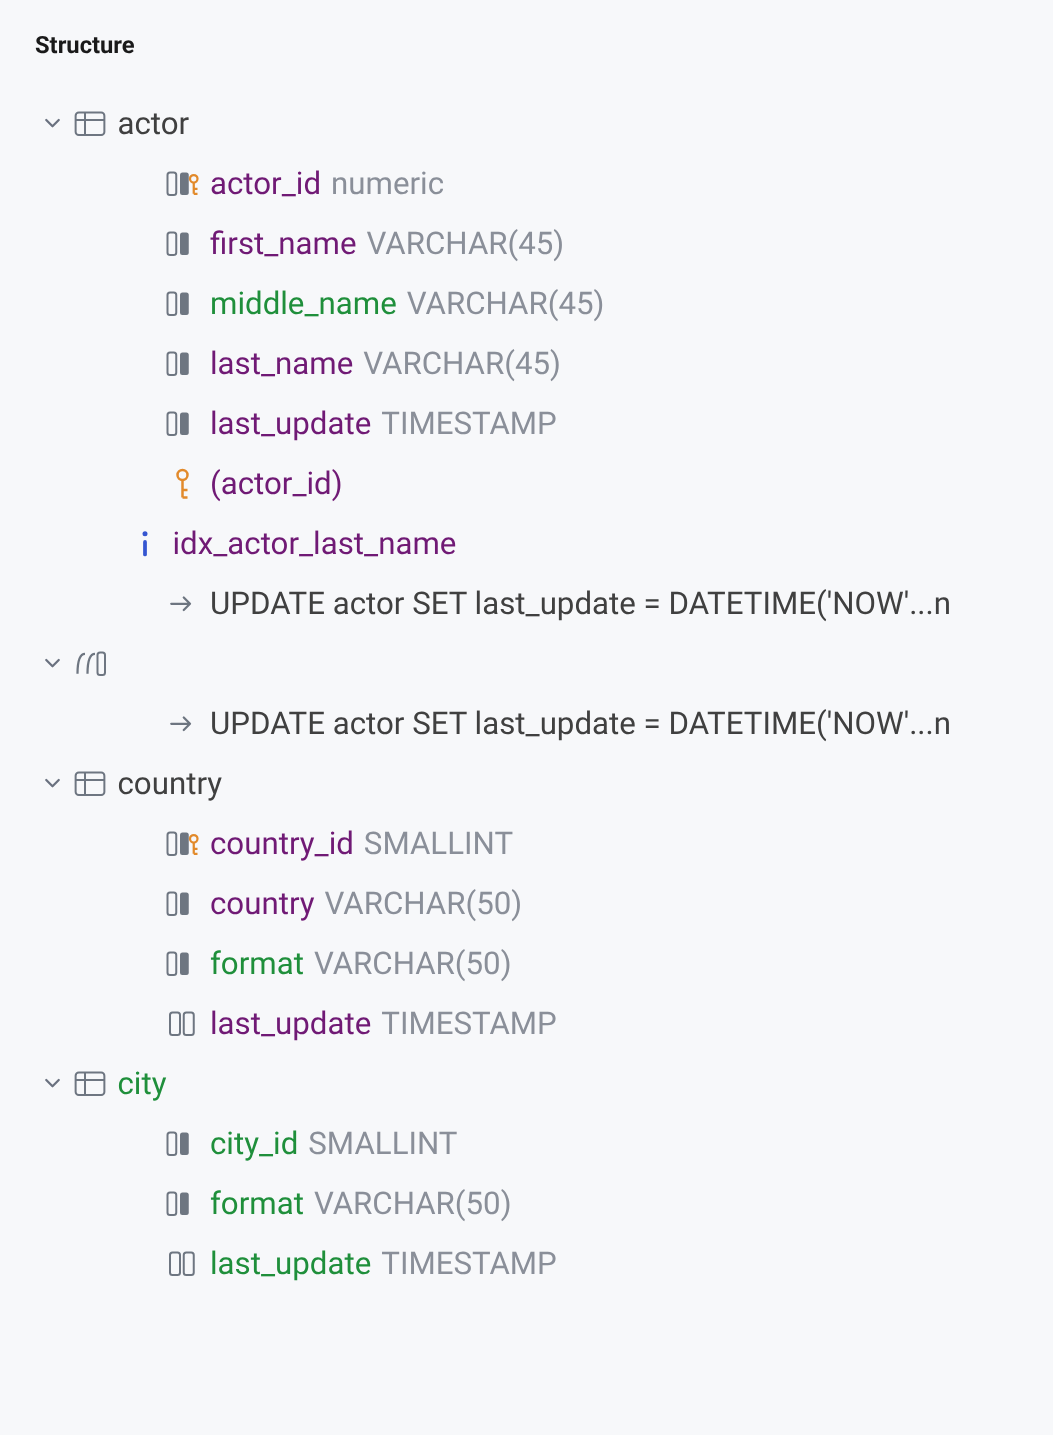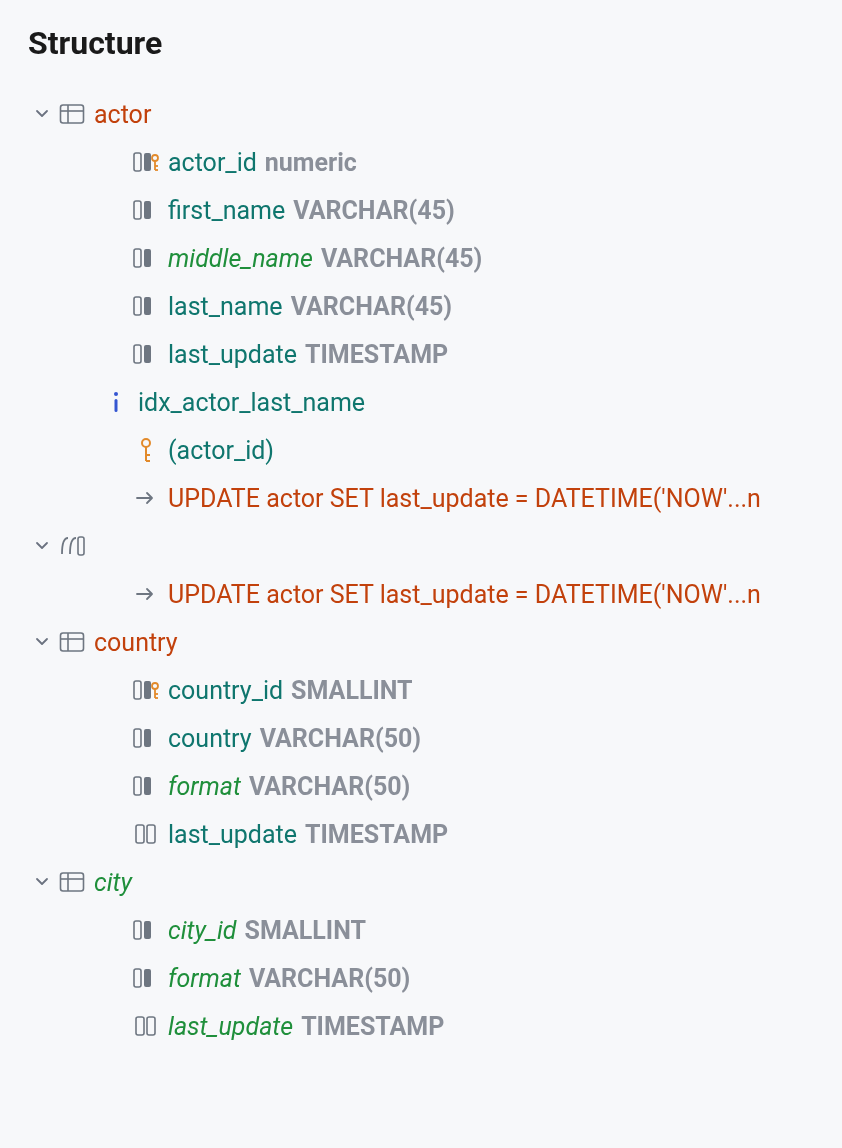--- a/index.html
+++ b/index.html
@@ -12,21 +12,21 @@
     color: #1a1a1a;
     width: 842px;
     height: 1148px;
     overflow: hidden;
   }
   .panel {
     padding: 24px 0 0 28px;
   }
   .panel-title {
     font-weight: 700;
-    font-size: 32px;
+    font-size: 19px;
     margin-bottom: 28px;
   }
   .tree {
     line-height: 1.0;
   }
   .row {
     display: flex;
     align-items: center;
     height: 48px;
     white-space: nowrap;
@@ -45,24 +45,24 @@
   .ind1 { width: 38px; }
   .icn {
     width: 32px;
     display: inline-flex;
     justify-content: center;
     align-items: center;
     margin-right: 6px;
     flex-shrink: 0;
   }
   .label { }
-  .label-blue  { color: #c2410c; }
-  .label-green { color: #1f8f3b; font-style: italic; }
-  .label-black { color: #0f766e; }
-  .type { color: #8a8f99; margin-left: 8px; font-weight: bold; }
+  .label-blue  { color: #404040; }
+  .label-green { color: #1f8f3b; }
+  .label-black { color: #701a75; }
+  .type { color: #8a8f99; margin-left: 8px; }
 
   svg { display: block; }
 </style>
 </head>
 <body>
 
 <div class="panel">
   <div class="panel-title">Structure</div>
   <div class="tree" id="tree">
       <div class="row">
@@ -140,44 +140,44 @@
           <svg width="28" height="24" viewBox="0 0 28 24">
             <rect x="2" y="3" width="7" height="18" rx="2" fill="none" stroke="#6e7681" stroke-width="1.6"></rect>
             <rect x="12" y="3" width="7" height="18" rx="2" fill="#6e7681"></rect>
           </svg>
         </span>
         <span class="label label-black">last_update</span>
         <span class="type">TIMESTAMP</span>
       </div>
       <div class="row">
         <span class="chev-spacer"></span>
-        <span class="indent" style="width: 44px;"></span>
-        <span class="icn">
-          <svg width="16" height="24" viewBox="0 0 16 24">
-            <circle cx="8" cy="4" r="2" fill="#3556d1"></circle>
-            <rect x="6.5" y="9" width="3" height="13" rx="1.5" fill="#3556d1"></rect>
-          </svg>
-        </span>
-        <span class="label label-black">idx_actor_last_name</span>
-      </div>
-      <div class="row">
-        <span class="chev-spacer"></span>
         <span class="indent ind1" style="width: 74px;"></span>
         <span class="icn">
           <svg width="20" height="26" viewBox="0 0 20 26">
             <circle cx="10" cy="6" r="4" fill="none" stroke="#e28a2b" stroke-width="2"></circle>
             <line x1="10" y1="10" x2="10" y2="24" stroke="#e28a2b" stroke-width="2"></line>
             <line x1="10" y1="18" x2="14" y2="18" stroke="#e28a2b" stroke-width="2"></line>
             <line x1="10" y1="24" x2="14" y2="24" stroke="#e28a2b" stroke-width="2"></line>
           </svg>
         </span>
         <span class="label label-black">(actor_id)</span>
       </div>
       <div class="row">
         <span class="chev-spacer"></span>
+        <span class="indent" style="width: 44px;"></span>
+        <span class="icn">
+          <svg width="16" height="24" viewBox="0 0 16 24">
+            <circle cx="8" cy="4" r="2" fill="#3556d1"></circle>
+            <rect x="6.5" y="9" width="3" height="13" rx="1.5" fill="#3556d1"></rect>
+          </svg>
+        </span>
+        <span class="label label-black">idx_actor_last_name</span>
+      </div>
+      <div class="row">
+        <span class="chev-spacer"></span>
         <span class="indent ind1" style="width: 74px;"></span>
         <span class="icn">
           <svg width="24" height="20" viewBox="0 0 24 20">
             <path d="M3 10 H17 M13 5 L18 10 L13 15" fill="none" stroke="#6e7681" stroke-width="1.8" stroke-linecap="round" stroke-linejoin="round"></path>
           </svg>
         </span>
         <span class="label label-blue">UPDATE actor SET last_update = DATETIME('NOW'...n</span>
       </div>
       <div class="row">
         <span class="chev">

